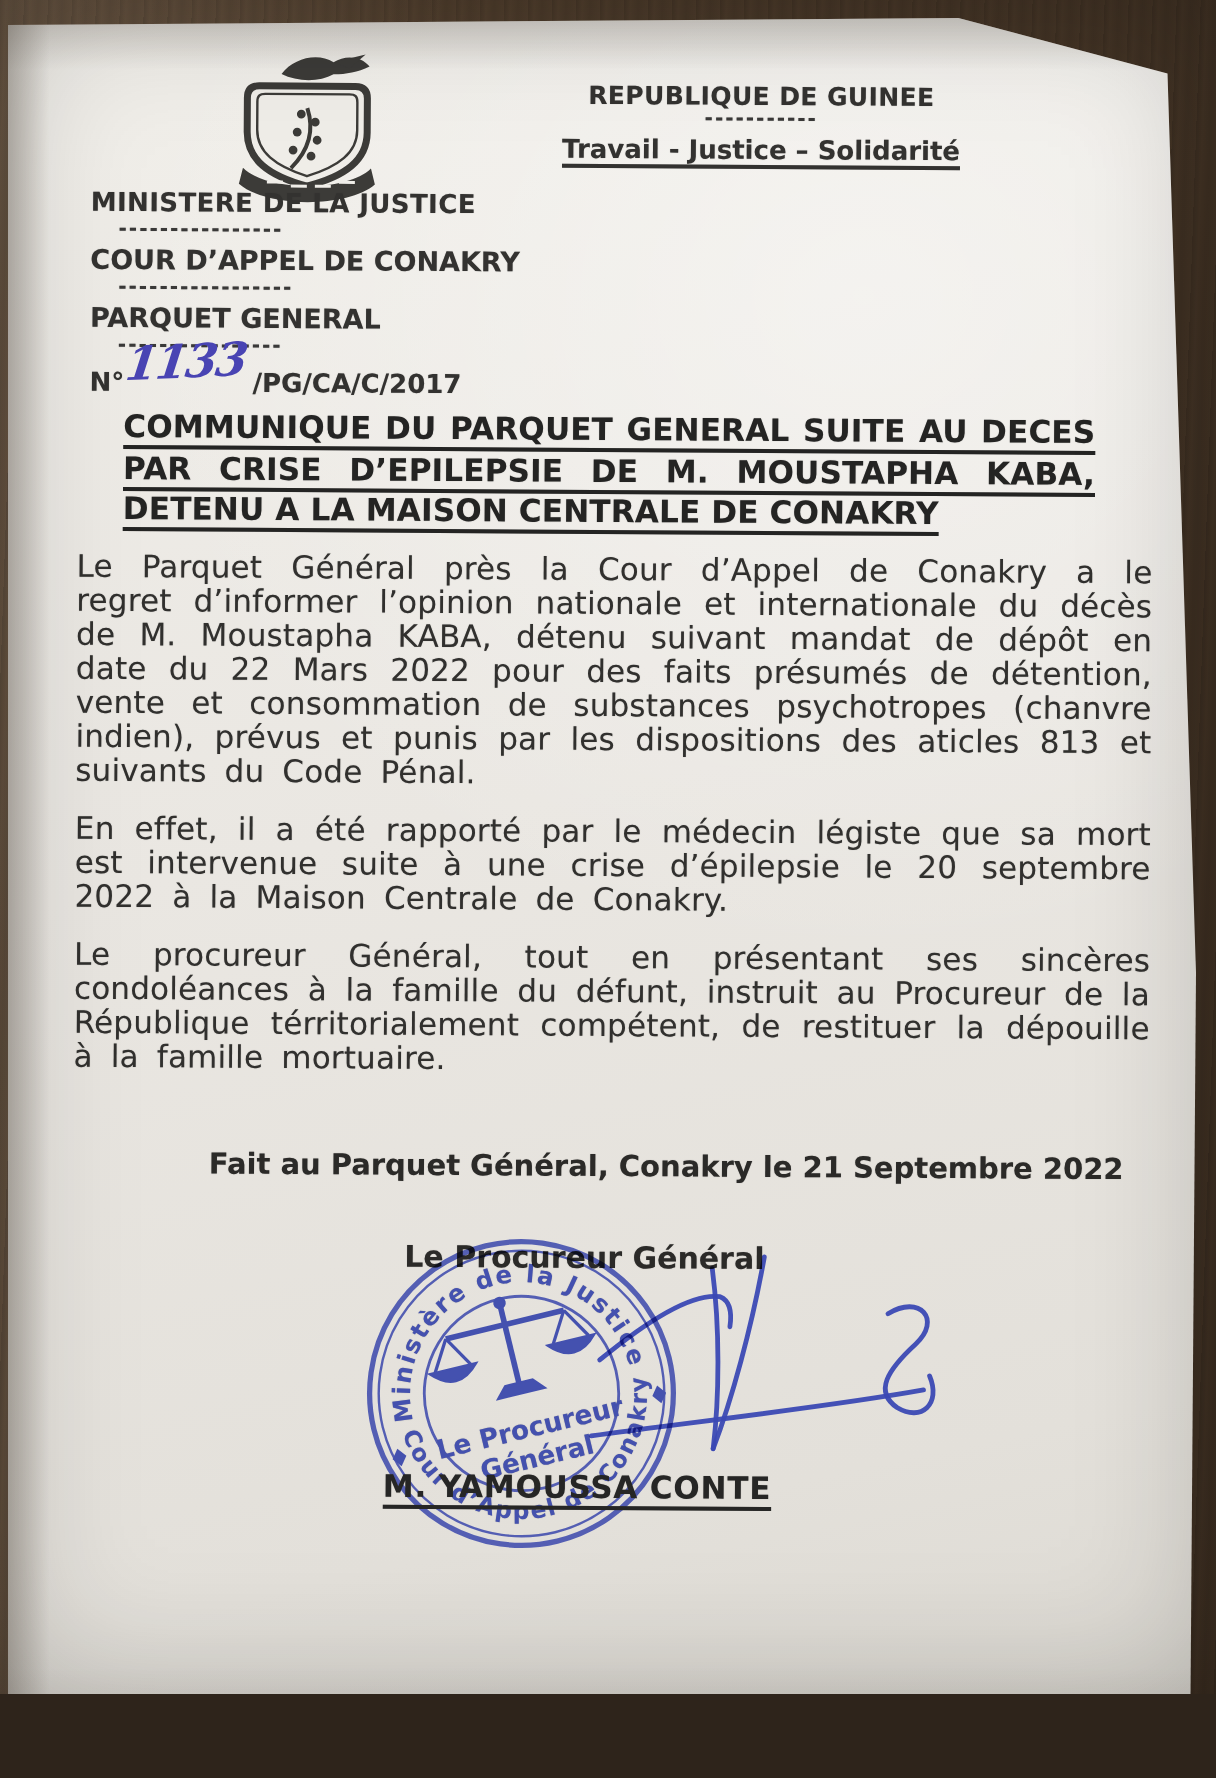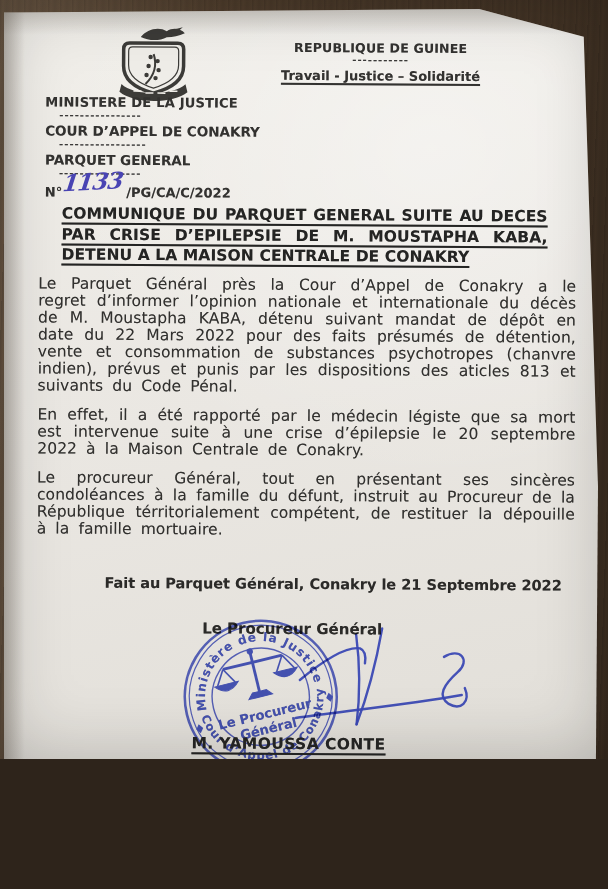--- a/index.html
+++ b/index.html
@@ -1,17 +1,17 @@
 <!DOCTYPE html>
 <html><head>
 <meta charset="utf-8">
 <style>
   html,body{margin:0;padding:0;background:#2e241b;}
   .scene{
-    position:relative;width:608px;height:759px;overflow:hidden;
+    position:relative;width:608px;height:847px;overflow:hidden;
     font-family:"DejaVu Sans",sans-serif;
     background:
       linear-gradient(93deg, rgba(255,255,255,.07) 0%, rgba(0,0,0,0) 35%),
       repeating-linear-gradient(92deg, rgba(0,0,0,.12) 0px, rgba(0,0,0,0) 3px, rgba(0,0,0,.07) 7px, rgba(0,0,0,0) 12px),
       linear-gradient(100deg,#5d4935 0%,#4b3a2a 45%,#3c2e21 100%);
   }
   .scene::after{
     content:"";position:absolute;inset:0;pointer-events:none;z-index:60;
     box-shadow:inset 0 0 70px rgba(0,0,0,.22);
   }
@@ -115,21 +115,21 @@
       <div class="motto">Travail - Justice – Solidarité</div>
     </div>
 
     <div class="abs hdr-left">
       <div class="hl">MINISTERE DE LA JUSTICE</div>
       <div class="dash">----------------</div>
       <div class="hl2">COUR D’APPEL DE CONAKRY</div>
       <div class="dash">-----------------</div>
       <div class="hl2">PARQUET GENERAL</div>
       <div class="dash">----------------</div>
-      <div class="refline"><span>N°</span><span class="hand">1133</span><span>/PG/CA/C/2022</span></div>
+      <div class="refline"><span>N°</span><span class="hand">1133</span><span>/PG/CA/C/2017</span></div>
     </div>
 
     <div class="abs title">
       <div class="tline">COMMUNIQUE DU PARQUET GENERAL SUITE AU DECES</div>
       <div class="tline">PAR CRISE D’EPILEPSIE DE M. MOUSTAPHA KABA,</div>
       <div class="tline last">DETENU A LA MAISON CENTRALE DE CONAKRY</div>
     </div>
 
     <div class="abs bodytext">
       <p>Le Parquet Général près la Cour d’Appel de Conakry a le regret d’informer l’opinion nationale et internationale du décès de M. Moustapha KABA, détenu suivant mandat de dépôt en date du 22 Mars 2022 pour des faits présumés de détention, vente et consommation de substances psychotropes (chanvre indien), prévus et punis par les dispositions des aticles 813 et suivants du Code Pénal.</p>

